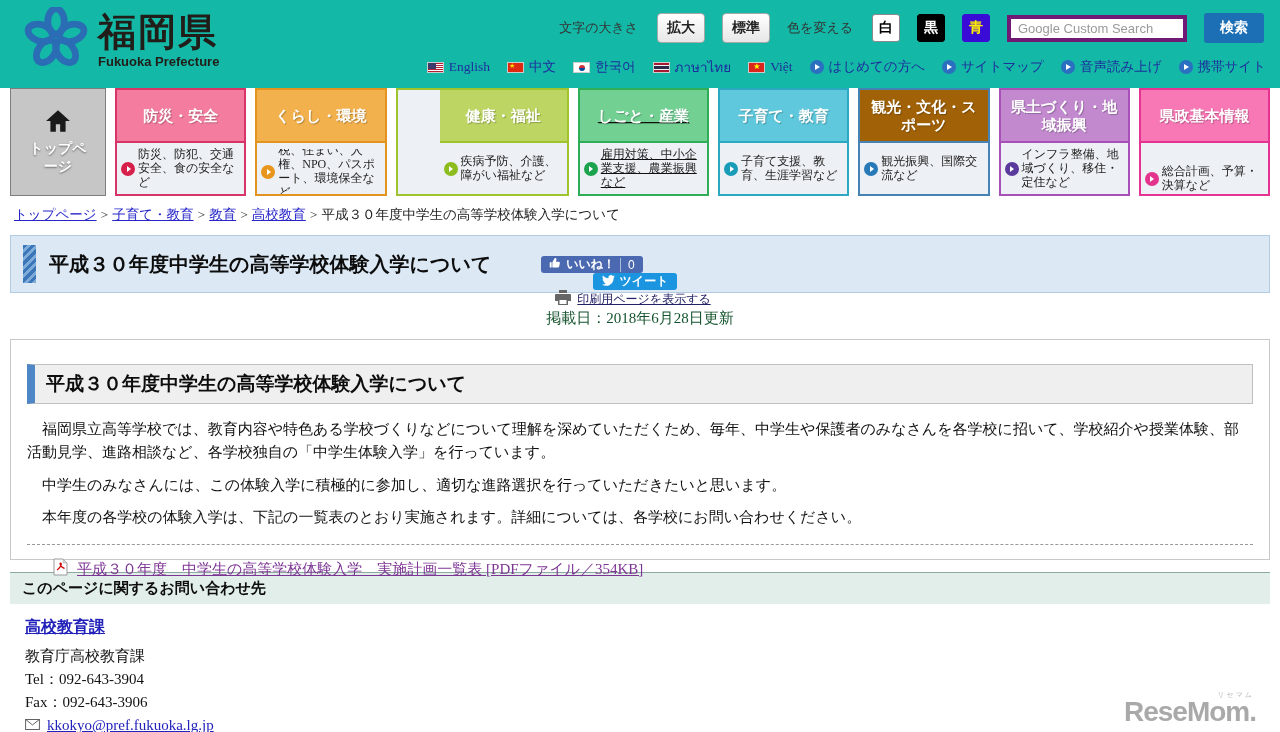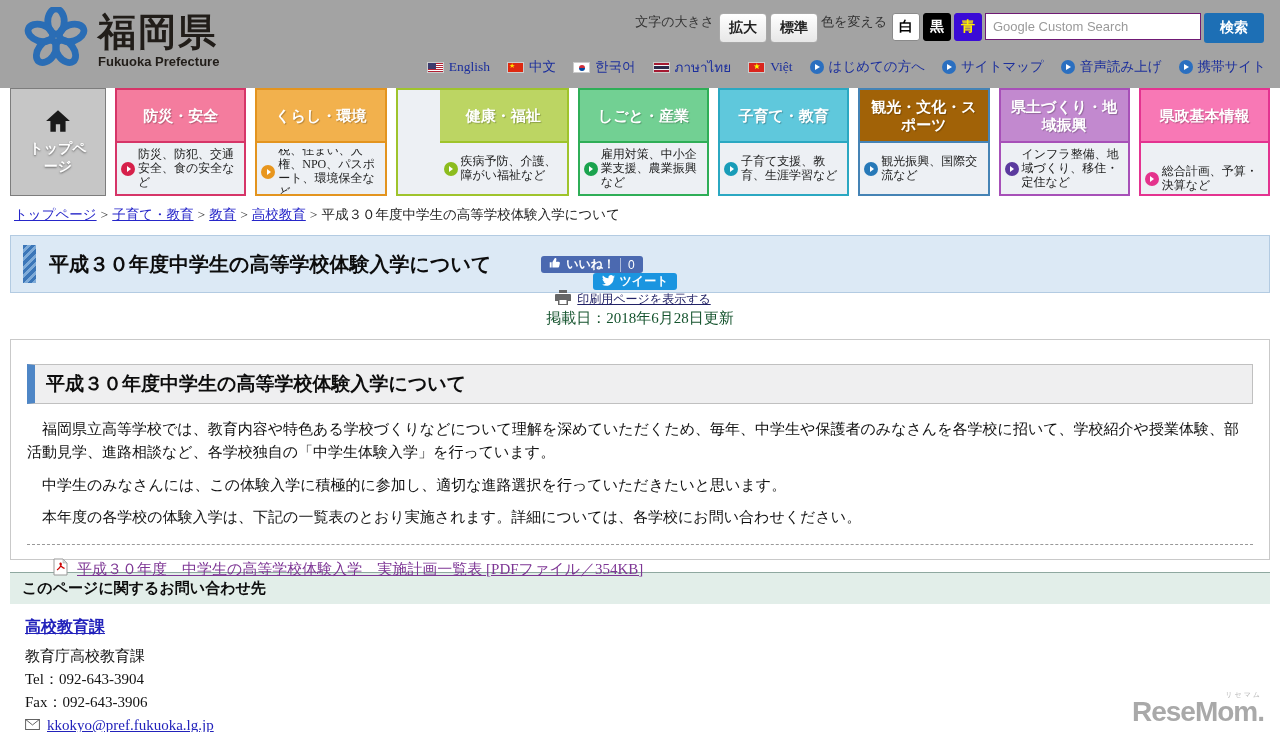--- a/index.html
+++ b/index.html
@@ -4,37 +4,37 @@
 <style>
   * { box-sizing: border-box; }
   html,body { margin:0; padding:0; }
   body {
     width:1280px; height:732px; position:relative; overflow:hidden;
     background:#fff; color:#111;
     font-family:"Liberation Serif","DejaVu Serif",serif;
   }
 
   
-  #header { position:relative; height:88px; background:#a3a3a3; }
+  #header { position:relative; height:88px; background:#14b8a6; }
   .logo { position:absolute; left:24px; top:7px; display:flex; align-items:center; gap:10px; }
   .logo-text { display:flex; flex-direction:column; line-height:1; }
   .logo-title { font-family:"Liberation Sans","DejaVu Sans",sans-serif; font-weight:bold; font-size:38px; color:#211d19; letter-spacing:2px; }
   .logo-sub { font-family:"Liberation Sans","DejaVu Sans",sans-serif; font-weight:bold; font-size:13px; color:#211d19; margin-top:4px; }
 
-  .controls { position:absolute; top:13px; right:16px; display:flex; align-items:flex-start; gap:3px;
+  .controls { position:absolute; top:13px; right:16px; display:flex; align-items:center; gap:17px;
               font-family:"Liberation Sans","DejaVu Sans",sans-serif; font-size:13px; color:#333; }
   .ctl-label { margin-right:2px; }
   .btn-size { padding:5px 9px; border:1px solid #a8a8a8; border-radius:4px; background:linear-gradient(#ffffff,#e7e7e7);
               font-size:14px; font-weight:bold; color:#222; cursor:pointer; }
   .btn-sq { width:28px; height:28px; border:1px solid #8a8a8a; border-radius:3px; font-size:14px; font-weight:bold;
             display:flex; align-items:center; justify-content:center; cursor:pointer; }
   .btn-white { background:#fff; color:#000; }
   .btn-black { background:#000; color:#fff; border-color:#000; }
   .btn-blue  { background:#3a0bd6; color:#ffee00; border-color:#3a0bd6; }
-  .search-input { width:216px; height:27px; border:1px solid #701a75; padding:0 7px; font-size:13px;
+  .search-input { width:180px; height:27px; border:4px solid #701a75; padding:0 7px; font-size:13px;
                   font-family:"Liberation Sans","DejaVu Sans",sans-serif; color:#333; }
   .search-input::placeholder { color:#9a9a9a; }
   .btn-search { width:60px; height:30px; background:#1d6fb5; color:#fff; border:none; border-radius:3px;
                 font-size:14px; font-weight:bold; cursor:pointer; }
 
   .langs { position:absolute; top:56px; right:14px; display:flex; align-items:center; gap:17px; font-size:13.5px; }
   .lang, .qlink { display:flex; align-items:center; gap:5px; color:#1c2f9c; cursor:pointer; white-space:nowrap; }
   .flag { width:17px; height:11px; position:relative; display:inline-block; border:1px solid #ccc; flex:none; overflow:hidden; }
   .flag-us { background:repeating-linear-gradient(180deg,#b22234 0 1px,#fff 1px 2px); }
   .flag-us::before { content:""; position:absolute; left:0; top:0; width:8px; height:6px; background:#3c3b6e; }
@@ -102,21 +102,21 @@
   
   #contact { margin:12px 10px 0; }
   .contact-head { background:#e2eee9; border-top:1px solid #8fa8a0; padding:6px 12px; font-weight:bold; font-size:15px; color:#0d0d0d; }
   .contact-body { padding:13px 15px 0; font-size:15px; }
   .dept-link { display:inline-block; color:#2222bb; font-weight:bold; font-size:16px; text-decoration:underline; cursor:pointer; margin-bottom:6px; }
   .contact-line { margin:2px 0; line-height:1.4; }
   .email-row { display:flex; align-items:center; gap:7px; margin-top:4px; }
   .email-link { color:#2222bb; text-decoration:underline; cursor:pointer; }
 
   
-  .watermark { position:absolute; right:16px; bottom:6px; color:#a9a9a9;
+  .watermark { position:absolute; right:24px; bottom:6px; color:#a9a9a9;
                font-family:"Liberation Sans","DejaVu Sans",sans-serif; font-weight:bold; font-size:28px;
                letter-spacing:-1px; line-height:1; }
   .wm-ruby { position:absolute; top:-7px; right:2px; font-size:7px; font-weight:normal; letter-spacing:2px; color:#b9b9b9; }
 </style>
 </head>
 <body>
 
 <div id="header">
   <div class="logo">
     <span>
@@ -229,21 +229,21 @@
   <li class="tab" style="border-color: rgb(159, 196, 44); padding-left: 42px;">
     <div class="tab-head" style="background-color: rgb(188, 213, 99); border-bottom-color: rgb(159, 196, 44);">健康・福祉</div>
     <div class="tab-body">
       <span class="circ-arrow" style="background-color: rgb(140, 188, 30);">
           <span class="tri"></span>
         </span>
       <span>疾病予防、介護、障がい福祉など</span>
     </div>
   </li>
 
-  <li class="tab" style="border-color: rgb(47, 174, 87);">
+  <li class="tab" style="border-color: rgb(47, 174, 87); text-decoration: underline;">
     <div class="tab-head" style="background-color: rgb(114, 208, 147); border-bottom-color: rgb(47, 174, 87);">しごと・産業</div>
     <div class="tab-body">
       <span class="circ-arrow" style="background-color: rgb(27, 163, 78);">
           <span class="tri"></span>
         </span>
       <span>雇用対策、中小企業支援、農業振興など</span>
     </div>
   </li>
 
   <li class="tab" style="border-color: rgb(43, 168, 194);">

